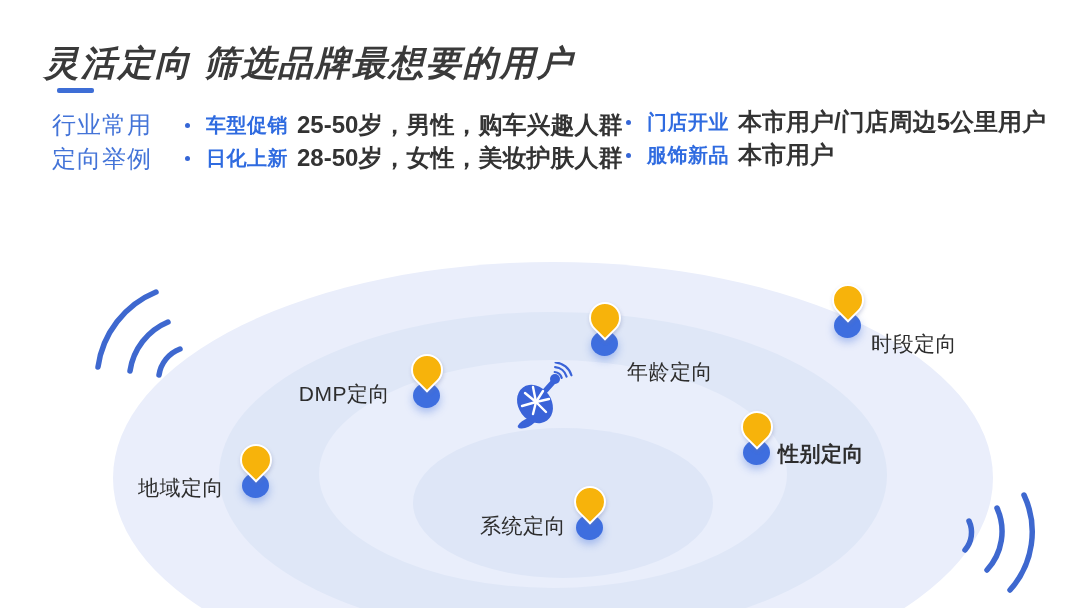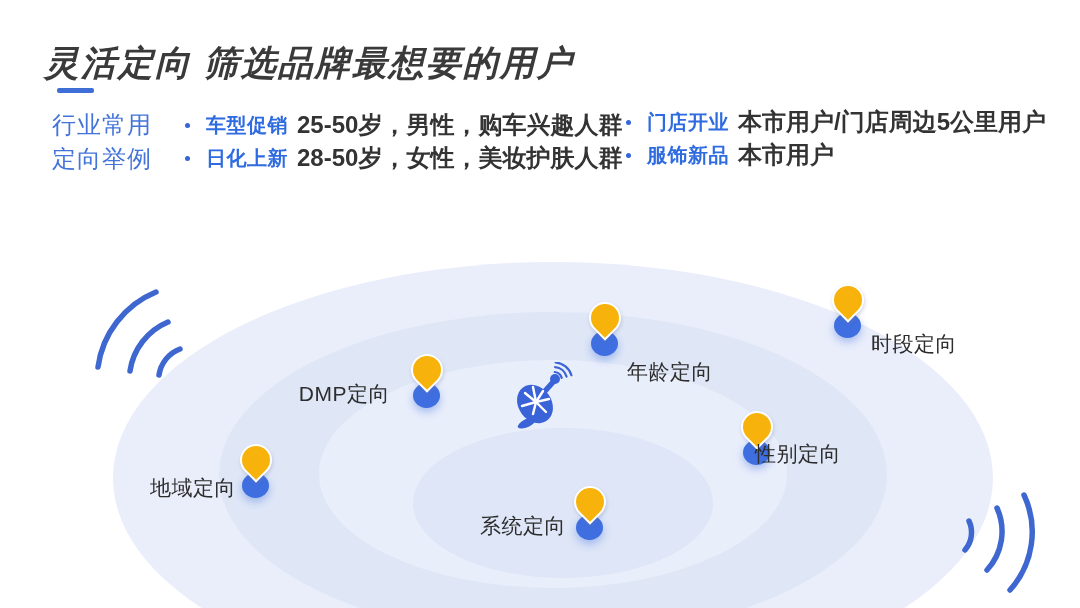--- a/index.html
+++ b/index.html
@@ -154,27 +154,27 @@
   <div class="pin" style="left:409px; top:354px;">
     <div class="pin-dot"></div>
     <div class="pin-drop"></div>
   </div>
   <div class="pin-label align-right" style="left:290px; top:380px; width:100px;">DMP定向</div>
 
   <div class="pin" style="left:739px; top:411px;">
     <div class="pin-dot"></div>
     <div class="pin-drop"></div>
   </div>
-  <div class="pin-label" style="left:755px; top:440px;">性别定向</div>
+  <div class="pin-label" style="left:778px; top:440px;font-weight:bold;">性别定向</div>
 
   <div class="pin" style="left:238px; top:444px;">
     <div class="pin-dot"></div>
     <div class="pin-drop"></div>
   </div>
-  <div class="pin-label align-right" style="left:148px; top:474px; width:88px;">地域定向</div>
+  <div class="pin-label align-right" style="left:136px; top:474px; width:88px;">地域定向</div>
 
   <div class="pin" style="left:572px; top:486px;">
     <div class="pin-dot"></div>
     <div class="pin-drop"></div>
   </div>
   <div class="pin-label align-right" style="left:478px; top:512px; width:88px;">系统定向</div>
 
 </div>
 
 </body></html>

